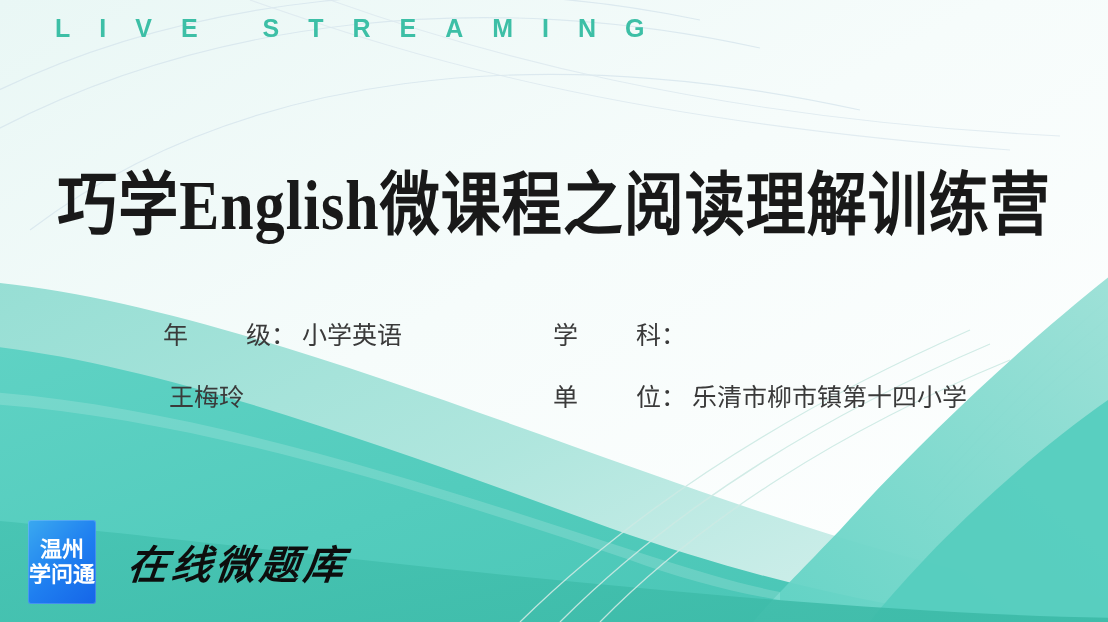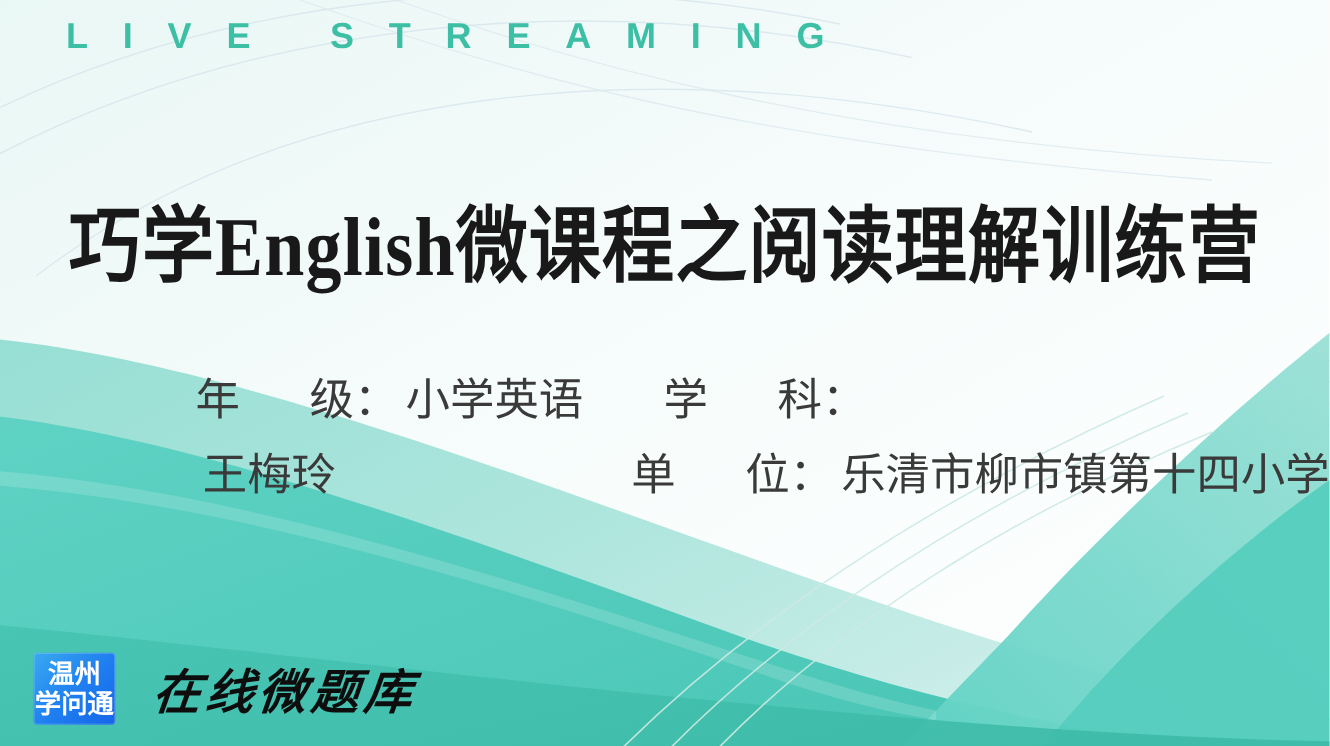--- a/index.html
+++ b/index.html
@@ -28,21 +28,21 @@
     height: 622px;
     display: block;
   }
 
   
   .eyebrow {
     position: absolute;
     top: 14px;
     left: 55px;
     width: 1000px;
-    font-size: 30px;
+    font-size: 25px;
     font-weight: bold;
     letter-spacing: 29px;
     color: #3dbfa6;
     white-space: nowrap;
     font-family: "Liberation Sans", "DejaVu Sans", sans-serif;
   }
 
   
   .title {
     position: absolute;
@@ -60,23 +60,23 @@
     transform-origin: center top;
   }
 
   
   .meta {
     position: absolute;
     left: 0;
     top: 315px;
     width: 1108px;
     color: #3a3a3a;
-    font-size: 37px;
+    font-size: 25px;
     line-height: 40px;
-    font-family: Liberation Serif, serif;
+    font-family: Liberation Sans, sans-serif;
   }
   .meta-row {
     display: flex;
     align-items: flex-start;
   }
   .meta-row.row-1 { margin-bottom: 22px; }
 
   .meta-col-left {
     width: 390px;
     margin-left: 163px;
@@ -103,21 +103,21 @@
   
   .brand {
     position: absolute;
     left: 28px;
     bottom: 18px;
     display: flex;
     align-items: center;
   }
   .brand-logo {
     width: 68px;
-    height: 60px;
+    height: 84px;
     border-radius: 3px;
     background: linear-gradient(135deg, #3aa9f0 0%, #1f7ff0 52%, #1565e8 100%);
     display: flex;
     flex-direction: column;
     align-items: center;
     justify-content: center;
     box-shadow: 0 0 0 1px rgba(255,255,255,0.18) inset;
   }
   .brand-logo span {
     color: #ffffff;

